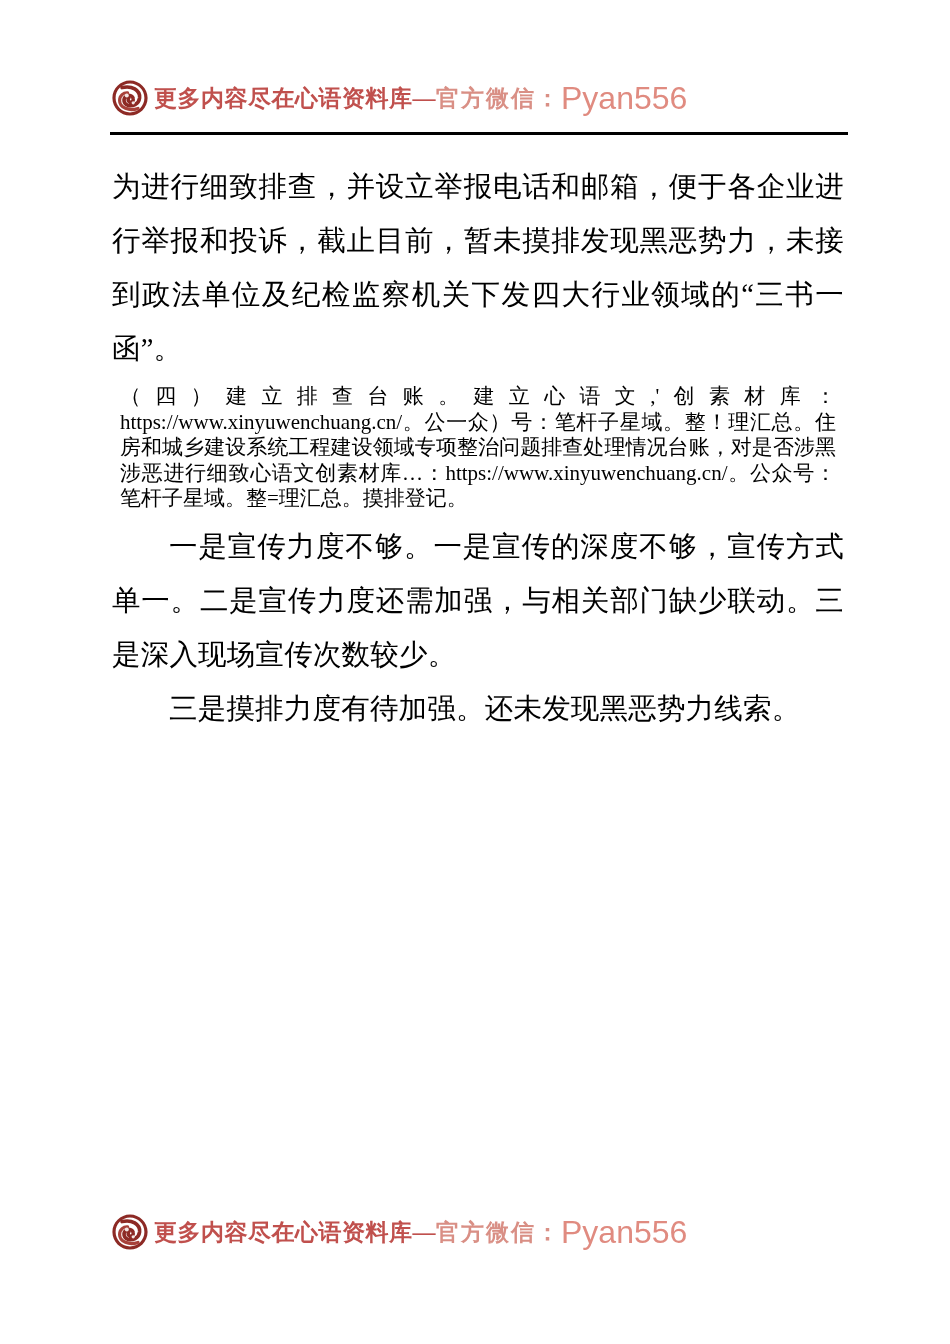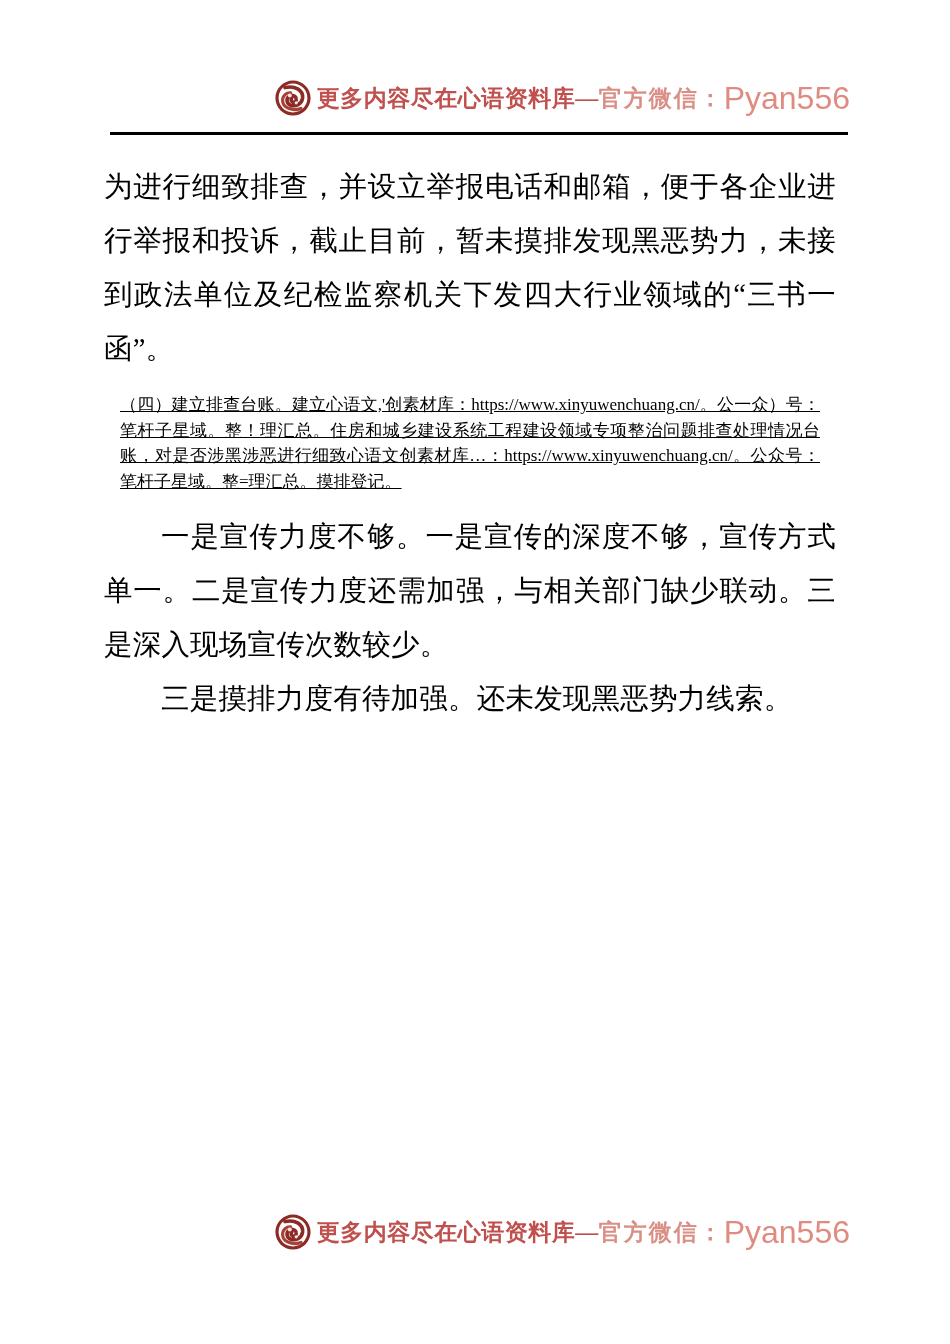--- a/index.html
+++ b/index.html
@@ -23,21 +23,21 @@
     height: 1344px;
   }
 
   
   .banner {
     position: absolute;
     left: 110px;
     width: 740px;
     display: flex;
     align-items: center;
-    justify-content: flex-end;
+    justify-content: flex-start;
     white-space: nowrap;
   }
   .banner-header { top: 78px; }
   .banner-footer { top: 1212px; }
 
   .brand-logo {
     width: 40px;
     height: 40px;
     flex: 0 0 auto;
     margin-right: 4px;
@@ -67,44 +67,43 @@
     left: 110px;
     top: 132px;
     width: 738px;
     height: 0;
     border-top: 3px solid #000000;
   }
 
   
   .content {
     position: absolute;
-    left: 104px;
+    left: 112px;
     top: 160px;
     width: 732px;
   }
 
   p.body-par {
     margin: 0;
     font-size: 28.5px;
     line-height: 54px;
     text-align: justify;
     text-justify: inter-ideograph;
     letter-spacing: 0.2px;
     font-family: "Liberation Serif", "DejaVu Serif", serif;
   }
   p.indent { text-indent: 2em; }
 
   p.small-par {
-    margin: 16px;
-    font-size: 17px;
+    margin: 8px;
+    font-size: 21px;
     line-height: 25.5px;
     text-align: justify;
     text-justify: inter-ideograph;
     font-family: "Liberation Serif", "DejaVu Serif", serif;
-    text-decoration: underline;
   }
 
   h2.section-heading {
     margin: 0;
     font-size: 27px;
     line-height: 54px;
     font-weight: bold;
     color: #e01b1b;
     text-indent: 2em;
     letter-spacing: 1px;

